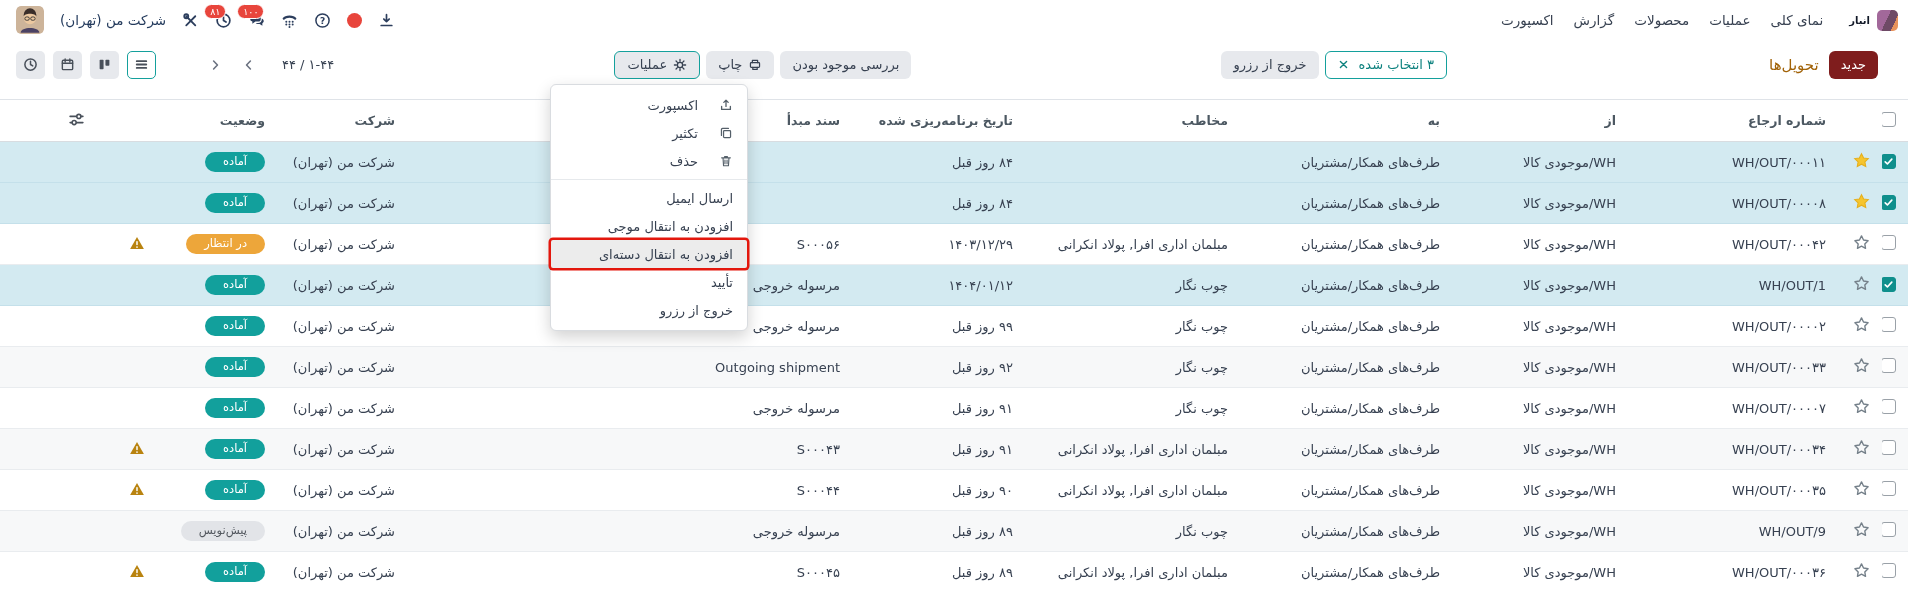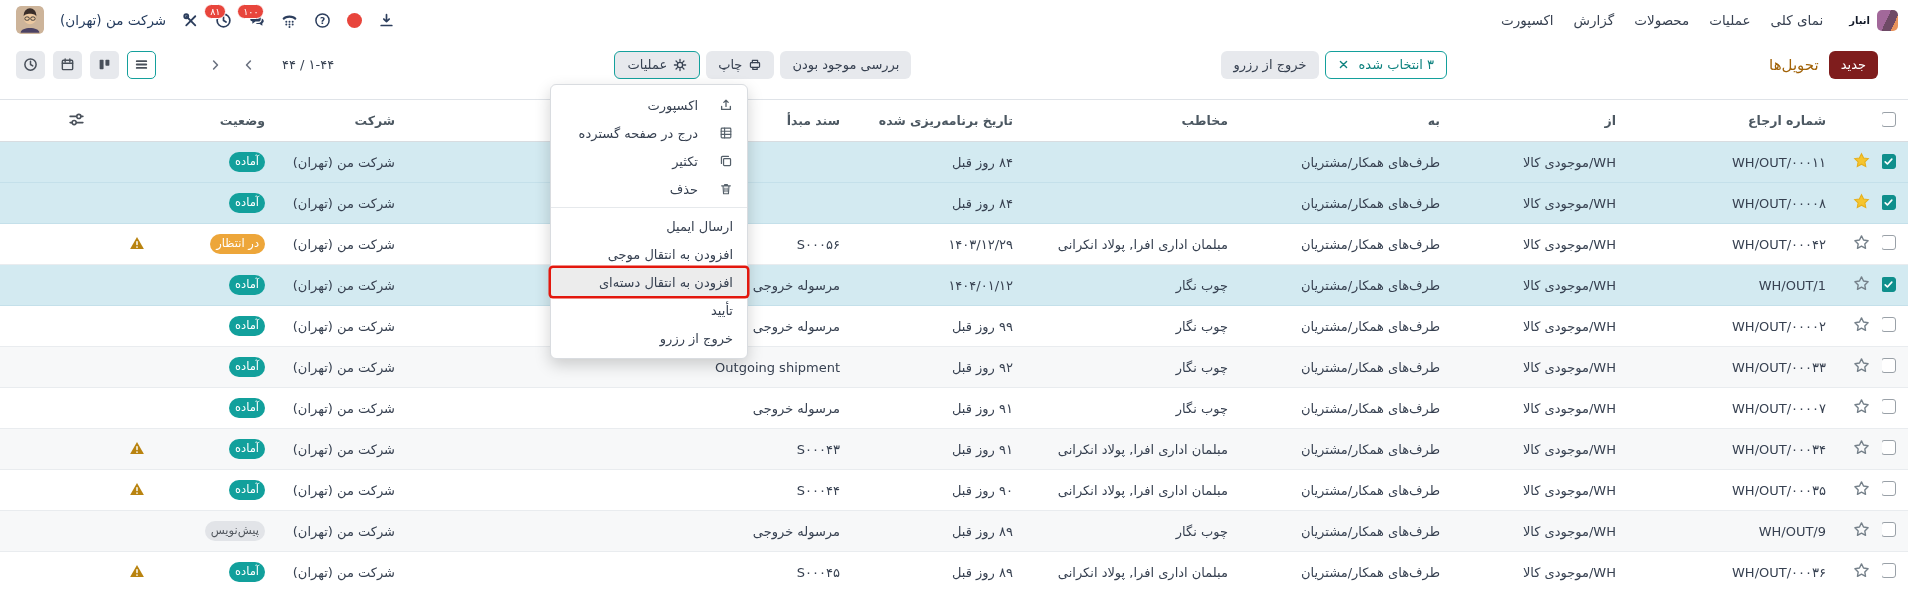--- a/index.html
+++ b/index.html
@@ -59,21 +59,21 @@
   table.list { width:1908px; table-layout:fixed; border-collapse:collapse; margin-top:10px; }
   table.list th { height:42px; padding:0 12px; text-align:start; font-size:12.5px; font-weight:600;
     color:#4c5862; border-top:1px solid #dfe3e8; border-bottom:1px solid #d8dcd f;
     border-bottom:1px solid #d8dce0; white-space:nowrap; overflow:hidden; background:#fff; }
   table.list td { height:41px; padding:0 12px; border-bottom:1px solid #e9ecef;
     white-space:nowrap; overflow:hidden; font-size:13px; color:#374151; text-align:start; }
   tr.zeb { background:#f7f8f9; }
   tr.selected { background:#d3eaf1; }
   tr.selected td { border-bottom:1px solid #c4e0ea; }
   .c-date { color:#e8453c; }
-  .badge { display:inline-block; padding:3px 6px; border-radius:20px; font-size:11.5px; line-height:1.2; }
+  .badge { display:inline-block; padding:3px 18px; border-radius:20px; font-size:11.5px; line-height:1.2; }
   .b-ready   { background:#12a09c; color:#fff; }
   .b-waiting { background:#eda63a; color:#fff; }
   .b-draft   { background:#e2e4e8; color:#53585f; }
   .cb { width:15px; height:15px; border:1.5px solid #9aa1a8; border-radius:3px; background:#fff;
     display:inline-flex; align-items:center; justify-content:center; }
   .cb.checked { background:#0f8f8c; border-color:#0f8f8c; }
   .cb svg { width:11px; height:11px; }
   .star-ic { width:17px; height:17px; display:inline-flex; }
   .warn-ic { width:16px; height:16px; display:inline-flex; }
   th.h-batch { padding-left:0; padding-right:47px; }
@@ -566,29 +566,20 @@
     <div class="menu-item">
       <span class="ic">
         <svg viewBox="0 0 16 16" fill="none" stroke="currentColor" stroke-width="1.5" stroke-linecap="round" stroke-linejoin="round">
           <path d="M8 9.6V2.6M5.5 5 8 2.6 10.5 5M3 9.6V13h10V9.6"></path>
         </svg>
       </span>
       <span>اکسپورت</span>
     </div>
     <div class="menu-item">
       <span class="ic">
-        <svg viewBox="0 0 16 16" fill="none" stroke="currentColor" stroke-width="1.3" stroke-linecap="round" stroke-linejoin="round">
-          <rect x="2.5" y="2.5" width="11" height="11" rx="1"></rect>
-          <path d="M2.5 6h11M2.5 9.5h11M6.4 2.5v11"></path>
-        </svg>
-      </span>
-      <span>درج در صفحه گسترده</span>
-    </div>
-    <div class="menu-item">
-      <span class="ic">
         <svg viewBox="0 0 16 16" fill="none" stroke="currentColor" stroke-width="1.4" stroke-linecap="round" stroke-linejoin="round">
           <rect x="5.2" y="5.2" width="8" height="8" rx="1"></rect>
           <path d="M10.8 2.8H4a1.2 1.2 0 0 0-1.2 1.2v6.8"></path>
         </svg>
       </span>
       <span>تکثیر</span>
     </div>
     <div class="menu-item">
       <span class="ic">
         <svg viewBox="0 0 16 16" fill="none" stroke="currentColor" stroke-width="1.3" stroke-linecap="round" stroke-linejoin="round">

